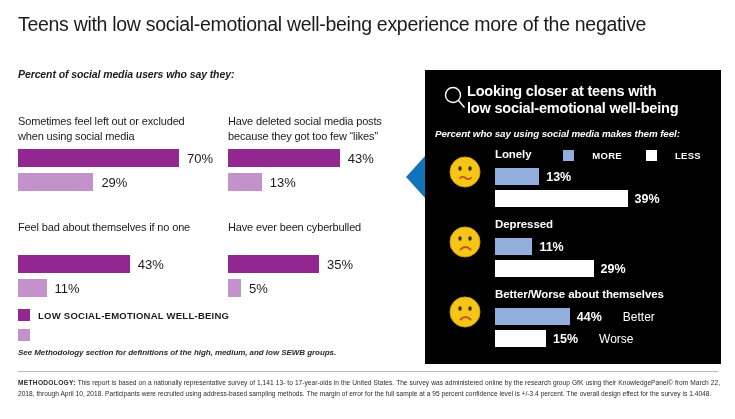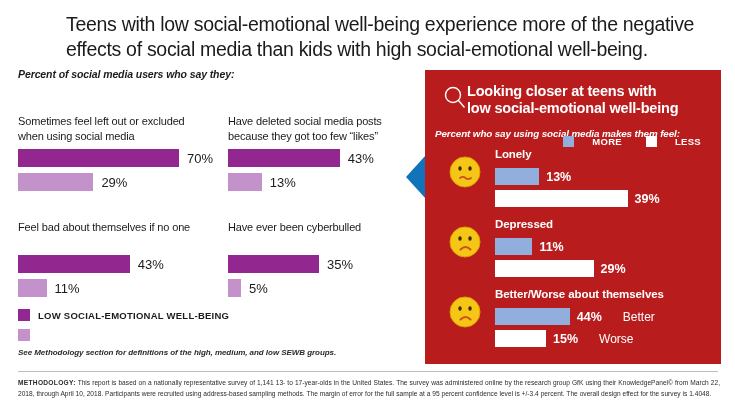--- a/index.html
+++ b/index.html
@@ -24,21 +24,21 @@
   .headline {
     position: absolute;
     left: 18px;
     top: 12px;
     width: 700px;
     font-size: 19.5px;
     line-height: 25px;
     letter-spacing: -0.3px;
     color: #1b1b1b;
   }
-  .headline span { display: block; white-space: nowrap; margin-left: 48px; }
+  .headline span { display: block; white-space: nowrap; }
 
   
   .left-panel {
     position: absolute;
     left: 18px;
     top: 68px;
     width: 400px;
     height: 300px;
   }
   .kicker {
@@ -129,21 +129,21 @@
     letter-spacing: -0.05px;
   }
 
   
   .blue-panel {
     position: absolute;
     left: 425px;
     top: 70px;
     width: 296px;
     height: 294px;
-    background: #b91c1c;
+    background: #000000;
     box-sizing: border-box;
   }
   .blue-arrow {
     position: absolute;
     left: 406px;
     top: 155px;
     width: 0;
     height: 0;
     border-top: 22px solid transparent;
     border-bottom: 22px solid transparent;
@@ -174,21 +174,21 @@
     font-size: 9.8px;
     font-style: italic;
     font-weight: bold;
     color: #ffffff;
     letter-spacing: -0.1px;
   }
 
   .bp-legend {
     position: absolute;
     right: 14px;
-    top: 66px;
+    top: 80px;
     display: flex;
     align-items: center;
     gap: 18px;
   }
   .bp-legend .sw {
     width: 11px; height: 11px; display: block;
   }
   .bp-legend .sw.more { background: #92AEDC; }
   .bp-legend .sw.less { background: #ffffff; }
   .bp-legend .lb {
@@ -270,21 +270,20 @@
   }
   .methodology b { font-weight: bold; letter-spacing: 0.3px; }
 </style>
 </head>
 <body>
 
 <div id="page">
 
   <div class="headline">
     <span>Teens with low social-emotional well-being experience more of the negative</span>
-    <span>effects of social media than kids with high social-emotional well-being.</span>
   </div>
 
   <div class="left-panel">
     <div class="kicker">Percent of social media users who say they:</div>
     <div class="grid" id="left-grid">
         <div class="stat r0 c0">
           <div class="stat-label">
             <span>Sometimes feel left out or excluded</span>
             <span>when using social media</span>
           </div>

